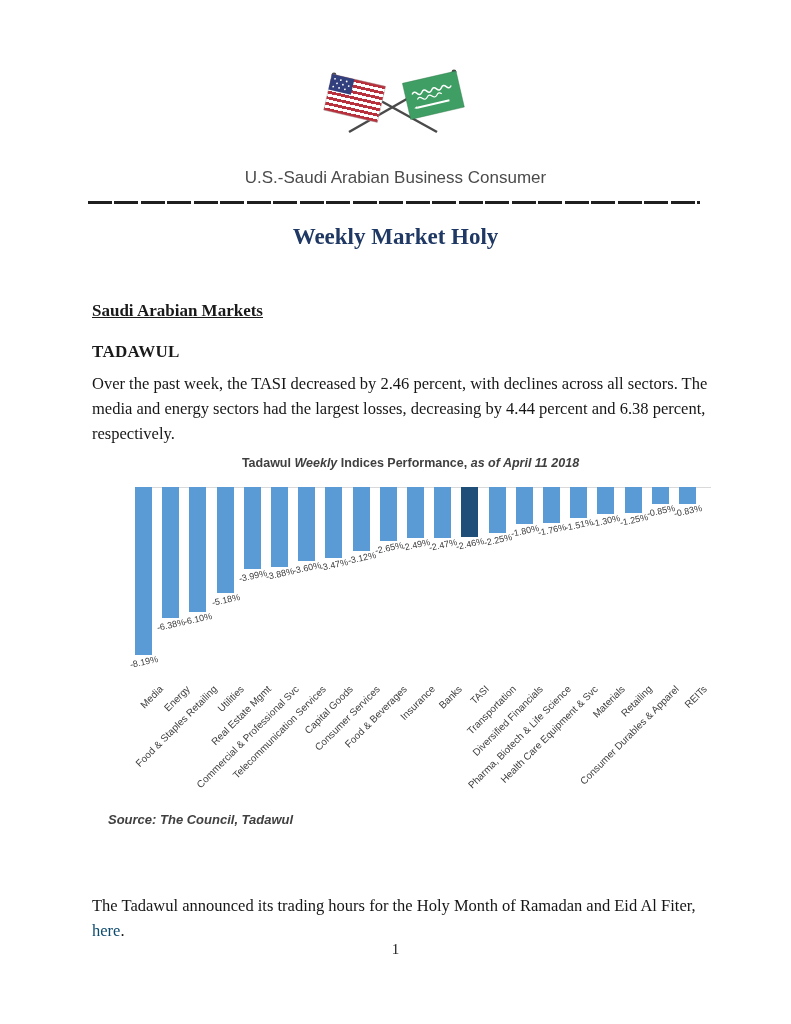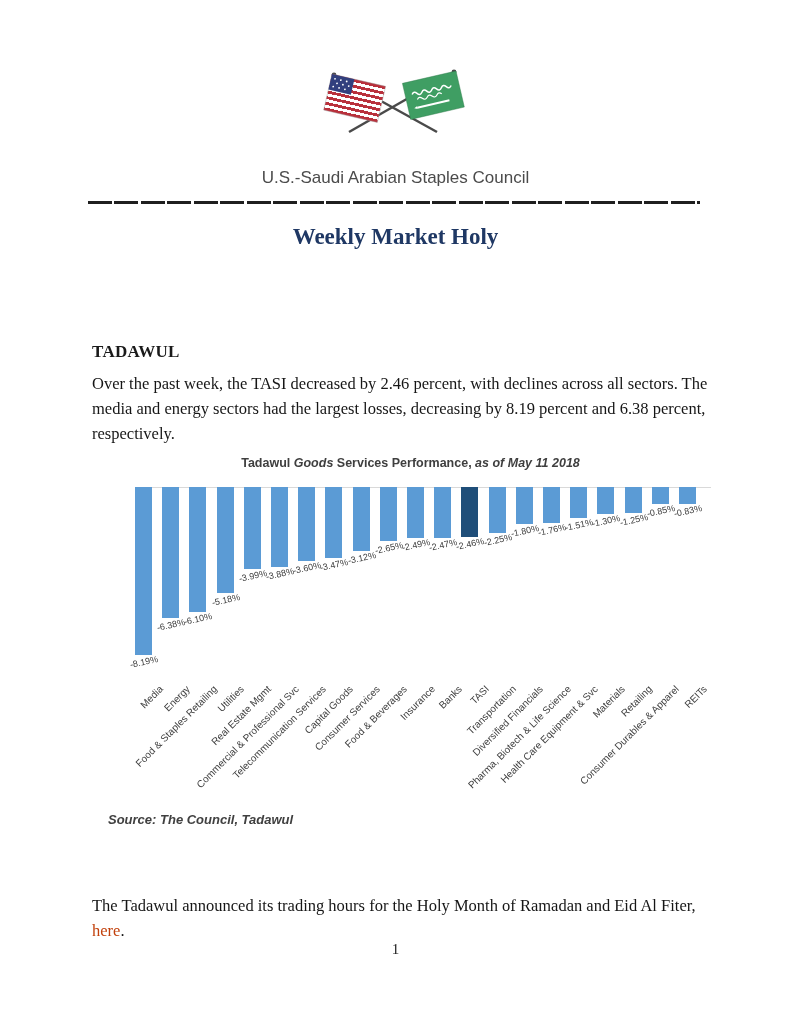--- a/index.html
+++ b/index.html
@@ -39,21 +39,21 @@
     position:absolute; left:92px; top:342px;
     font-size:17px; font-weight:bold; letter-spacing:0.3px;
   }
   .body-par {
     position:absolute; left:92px; width:622px;
     font-size:16.5px; line-height:1.52; color:#161616;
   }
   .par-tasi { top:371px; }
   .par-nomu { top:858px; }
   .par-ramadan { top:893px; }
-  .doc-link { color:#c2410c; cursor:pointer; }
+  .doc-link { color:#0c4a6e; cursor:pointer; }
   .page-number {
     position:absolute; left:0; right:0; top:941px; text-align:center;
     font-size:15px; color:#222;
   }
 
   
   .chart {
     position:absolute; left:113px; top:452px; width:620px; height:358px;
     font-family:"Liberation Sans", sans-serif; color:#404040;
   }
@@ -138,32 +138,33 @@
 
     <g transform="translate(141,9) rotate(-13)">
       <rect x="-55" y="0" width="55" height="37" fill="#3f9e63" stroke="#2f7a4b" stroke-width="0.4"></rect>
       <path d="M-48,13 q2.5,-3.5 5,0 t5,0 t5,0 t5,0 t5,0 t5,0 t5,0 t5,0" stroke="#ffffff" fill="none" stroke-width="1.5"></path>
       <path d="M-44,19 q2.5,-3 5,0 t5,0 t5,0 t5,0 t5,0" stroke="#ffffff" fill="none" stroke-width="1.2"></path>
       <path d="M-46,27 L-13,27" stroke="#ffffff" stroke-width="2"></path>
       <path d="M-46,25.5 L-49,27 L-46,28.5 Z" fill="#ffffff"></path>
     </g>
   </svg>
 
-  <div class="org-english">U.S.-Saudi Arabian Staples Council</div>
+  <div class="org-english">U.S.-Saudi Arabian Business Consumer</div>
 
   <div class="divider"></div>
 
   <div class="doc-title">Weekly Market Holy</div>
 
+  <div class="sec-heading">Saudi Arabian Markets</div>
   <div class="sub-heading">TADAWUL</div>
 
-  <p class="body-par par-tasi">Over the past week, the TASI decreased by 2.46 percent, with declines across all sectors. The media and energy sectors had the largest losses, decreasing by 8.19 percent and 6.38 percent, respectively.</p>
+  <p class="body-par par-tasi">Over the past week, the TASI decreased by 2.46 percent, with declines across all sectors. The media and energy sectors had the largest losses, decreasing by 4.44 percent and 6.38 percent, respectively.</p>
 
   <div class="chart">
-    <div class="chart-title"><span>Tadawul </span><span class="it">Goods</span><span> Services Performance, </span><span class="it">as of May 11 2018</span></div>
+    <div class="chart-title"><span>Tadawul </span><span class="it">Weekly</span><span> Indices Performance, </span><span class="it">as of April 11 2018</span></div>
     <div class="axis-line"></div>
     <div id="chart-plot">
         <div class="bar" style="left: 22px; top: 35px; width: 17px; height: 168px; background: rgb(91, 155, 213);"></div>
         <div class="bar-label" style="left: 16px; top: 208px;">-8.19%</div>
         <div class="cat-label" style="left: 44.5px; top: 232px;">Media</div>
         <div class="bar" style="left: 49.2px; top: 35px; width: 17px; height: 131px; background: rgb(91, 155, 213);"></div>
         <div class="bar-label" style="left: 43.2px; top: 171px;">-6.38%</div>
         <div class="cat-label" style="left: 71.7px; top: 232px;">Energy</div>
         <div class="bar" style="left: 76.4px; top: 35px; width: 17px; height: 125px; background: rgb(91, 155, 213);"></div>
         <div class="bar-label" style="left: 70.4px; top: 165px;">-6.10%</div>

